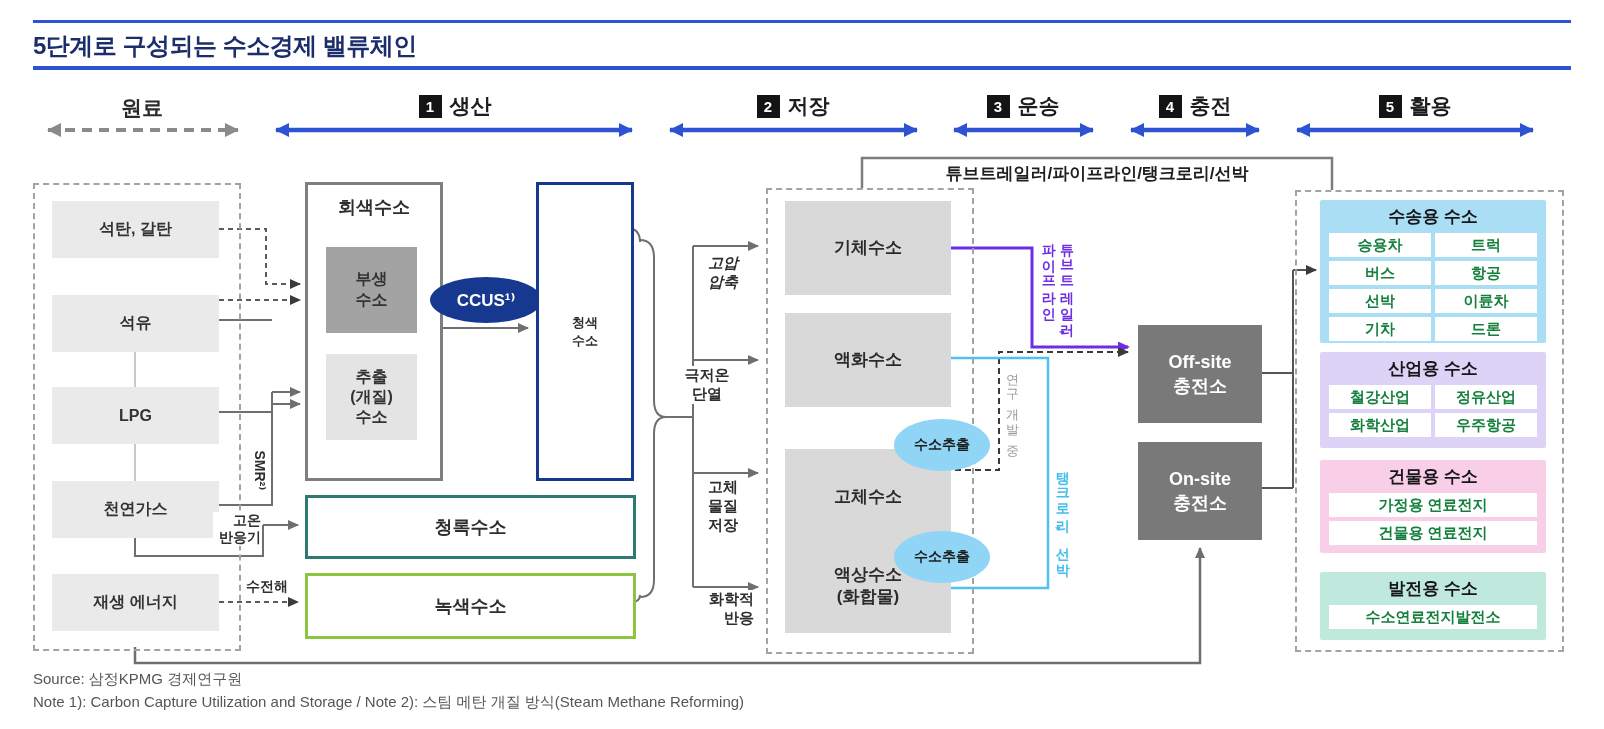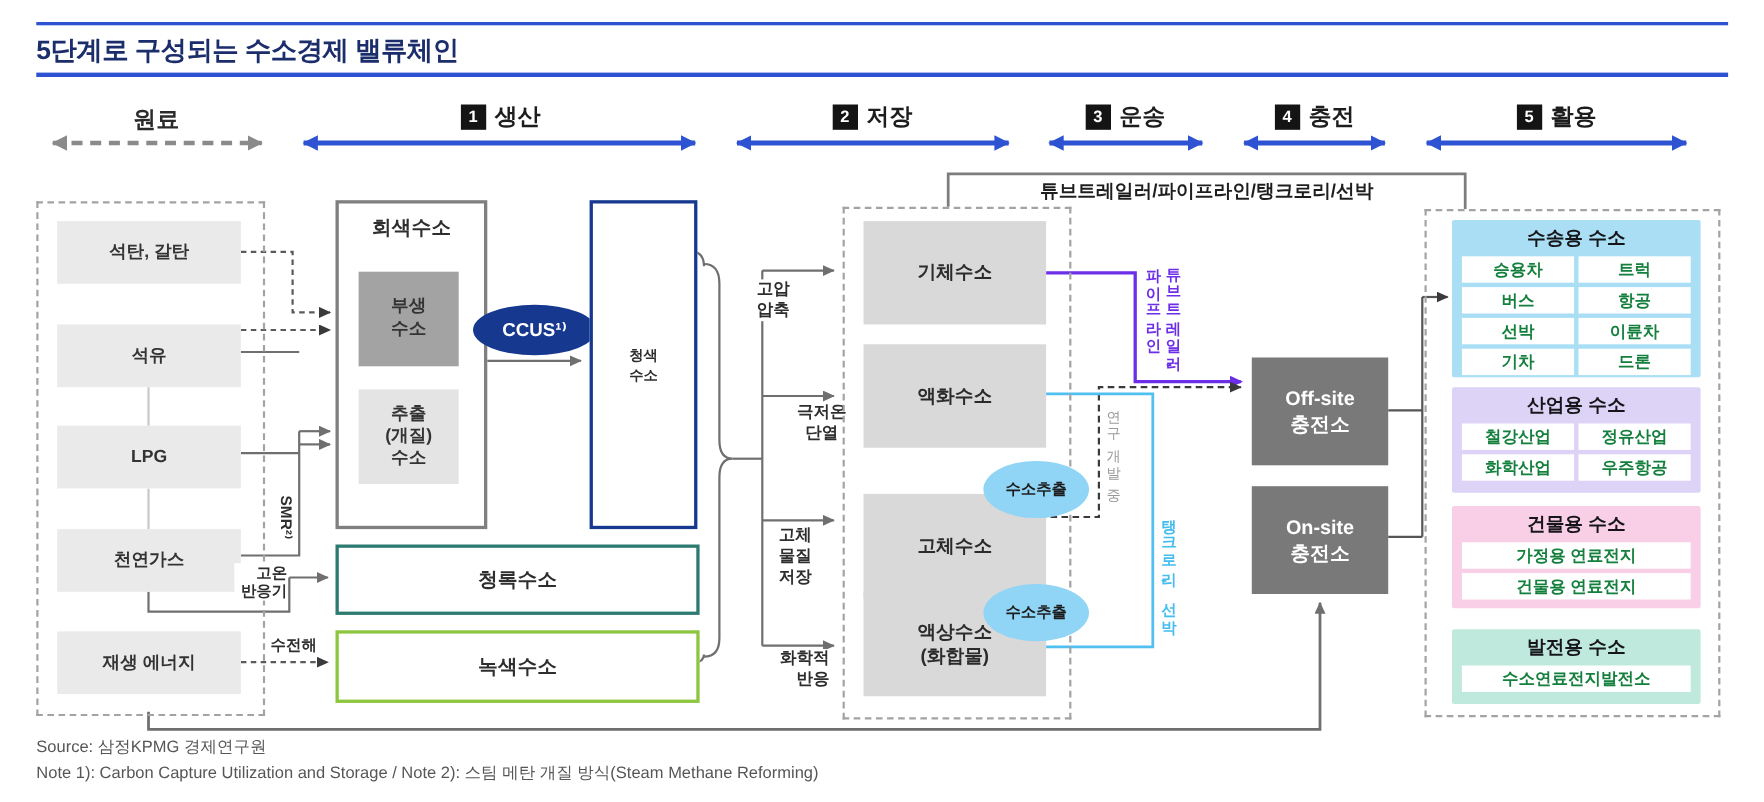--- a/index.html
+++ b/index.html
@@ -154,23 +154,23 @@
 수소</div>
   <div class="abs ctr pre" style="left:326px;top:354px;width:91px;height:86px;background:#e4e4e4;font-size:16px;font-weight:bold;color:#333;line-height:1.25;">추출
 (개질)
 수소</div>
   <div class="abs ctr ellipse" style="left:430px;top:277px;width:112px;height:46px;background:#16388e;color:#fff;font-size:17px;font-weight:bold;">CCUS¹⁾</div>
   <div class="abs ctr pre" style="left:536px;top:182px;width:92px;height:293px;border:3px solid #16388e;background:#fff;font-size:13px;font-weight:bold;color:#2e2e2e;line-height:1.35;">청색
 수소</div>
   <div class="abs ctr" style="left:305px;top:495px;width:325px;height:58px;border:3px solid #2d7a70;background:#fff;font-size:18px;font-weight:bold;color:#2e2e2e;">청록수소</div>
   <div class="abs ctr" style="left:305px;top:573px;width:325px;height:60px;border:3px solid #8cc63e;background:#fff;font-size:18px;font-weight:bold;color:#2e2e2e;">녹색수소</div>
 
-  <div class="abs methodlbl pre" style="left:674px;top:254px;width:58px;">고압
+  <div class="abs methodlbl pre" style="left:694px;top:254px;width:58px;font-style:italic;">고압
 압축</div>
-  <div class="abs methodlbl pre" style="left:716px;top:366px;width:62px;">극저온
+  <div class="abs methodlbl pre" style="left:676px;top:366px;width:62px;">극저온
 단열</div>
   <div class="abs methodlbl pre" style="left:698px;top:478px;width:50px;">고체
 물질
 저장</div>
   <div class="abs methodlbl pre" style="left:692px;top:590px;width:62px;text-align:right;">화학적
 반응</div>
 
   <div class="abs panel-dashed" style="left:766px;top:188px;width:204px;height:462px;"></div>
   <div class="abs ctr storebox" style="top:201px;height:94px;">기체수소</div>
   <div class="abs ctr storebox" style="top:313px;height:94px;">액화수소</div>

